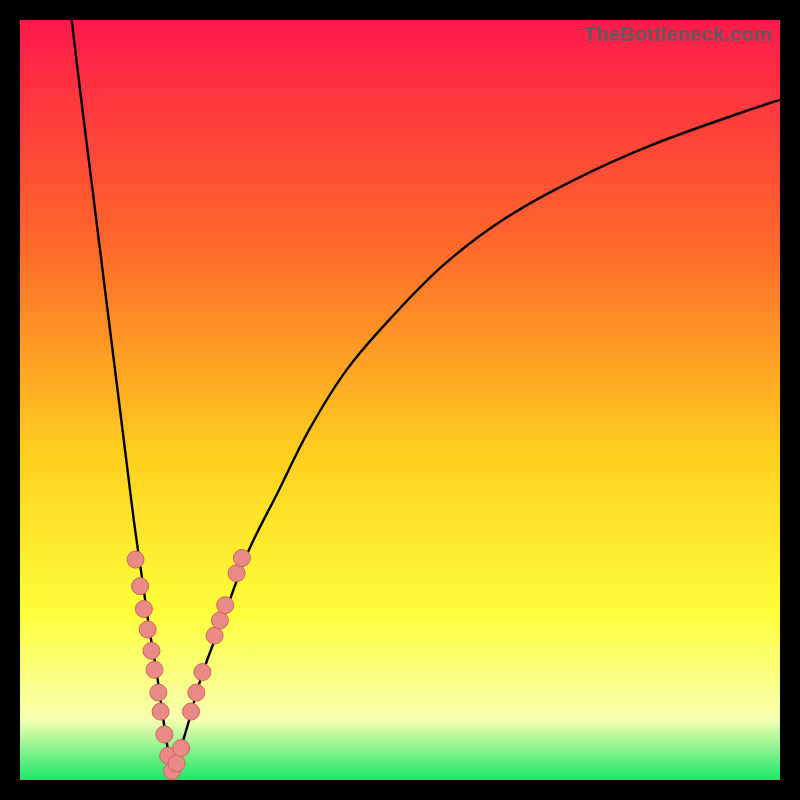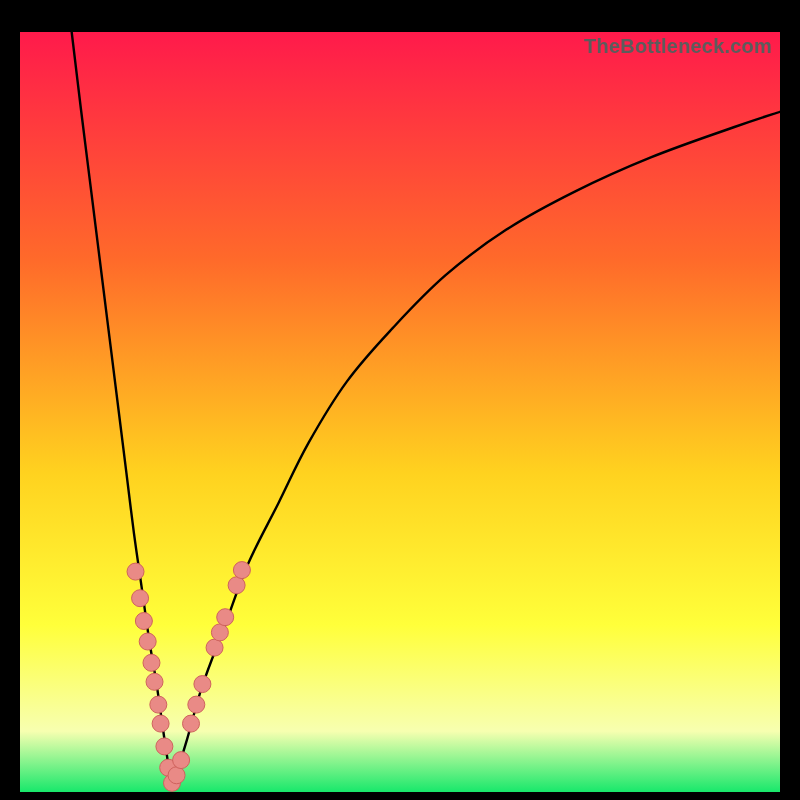--- a/index.html
+++ b/index.html
@@ -11,21 +11,20 @@
     overflow: hidden;
     font-family: Arial, Helvetica, sans-serif;
   }
   .frame {
     position: absolute;
     left: 20px;
     top: 20px;
     width: 760px;
     height: 760px;
     background: #000;
-    margin-top: 12px;
   }
   .plot-area {
     position: absolute;
     left: 0;
     top: 0;
     width: 760px;
     height: 760px;
   }
   .watermark {
     position: absolute;

